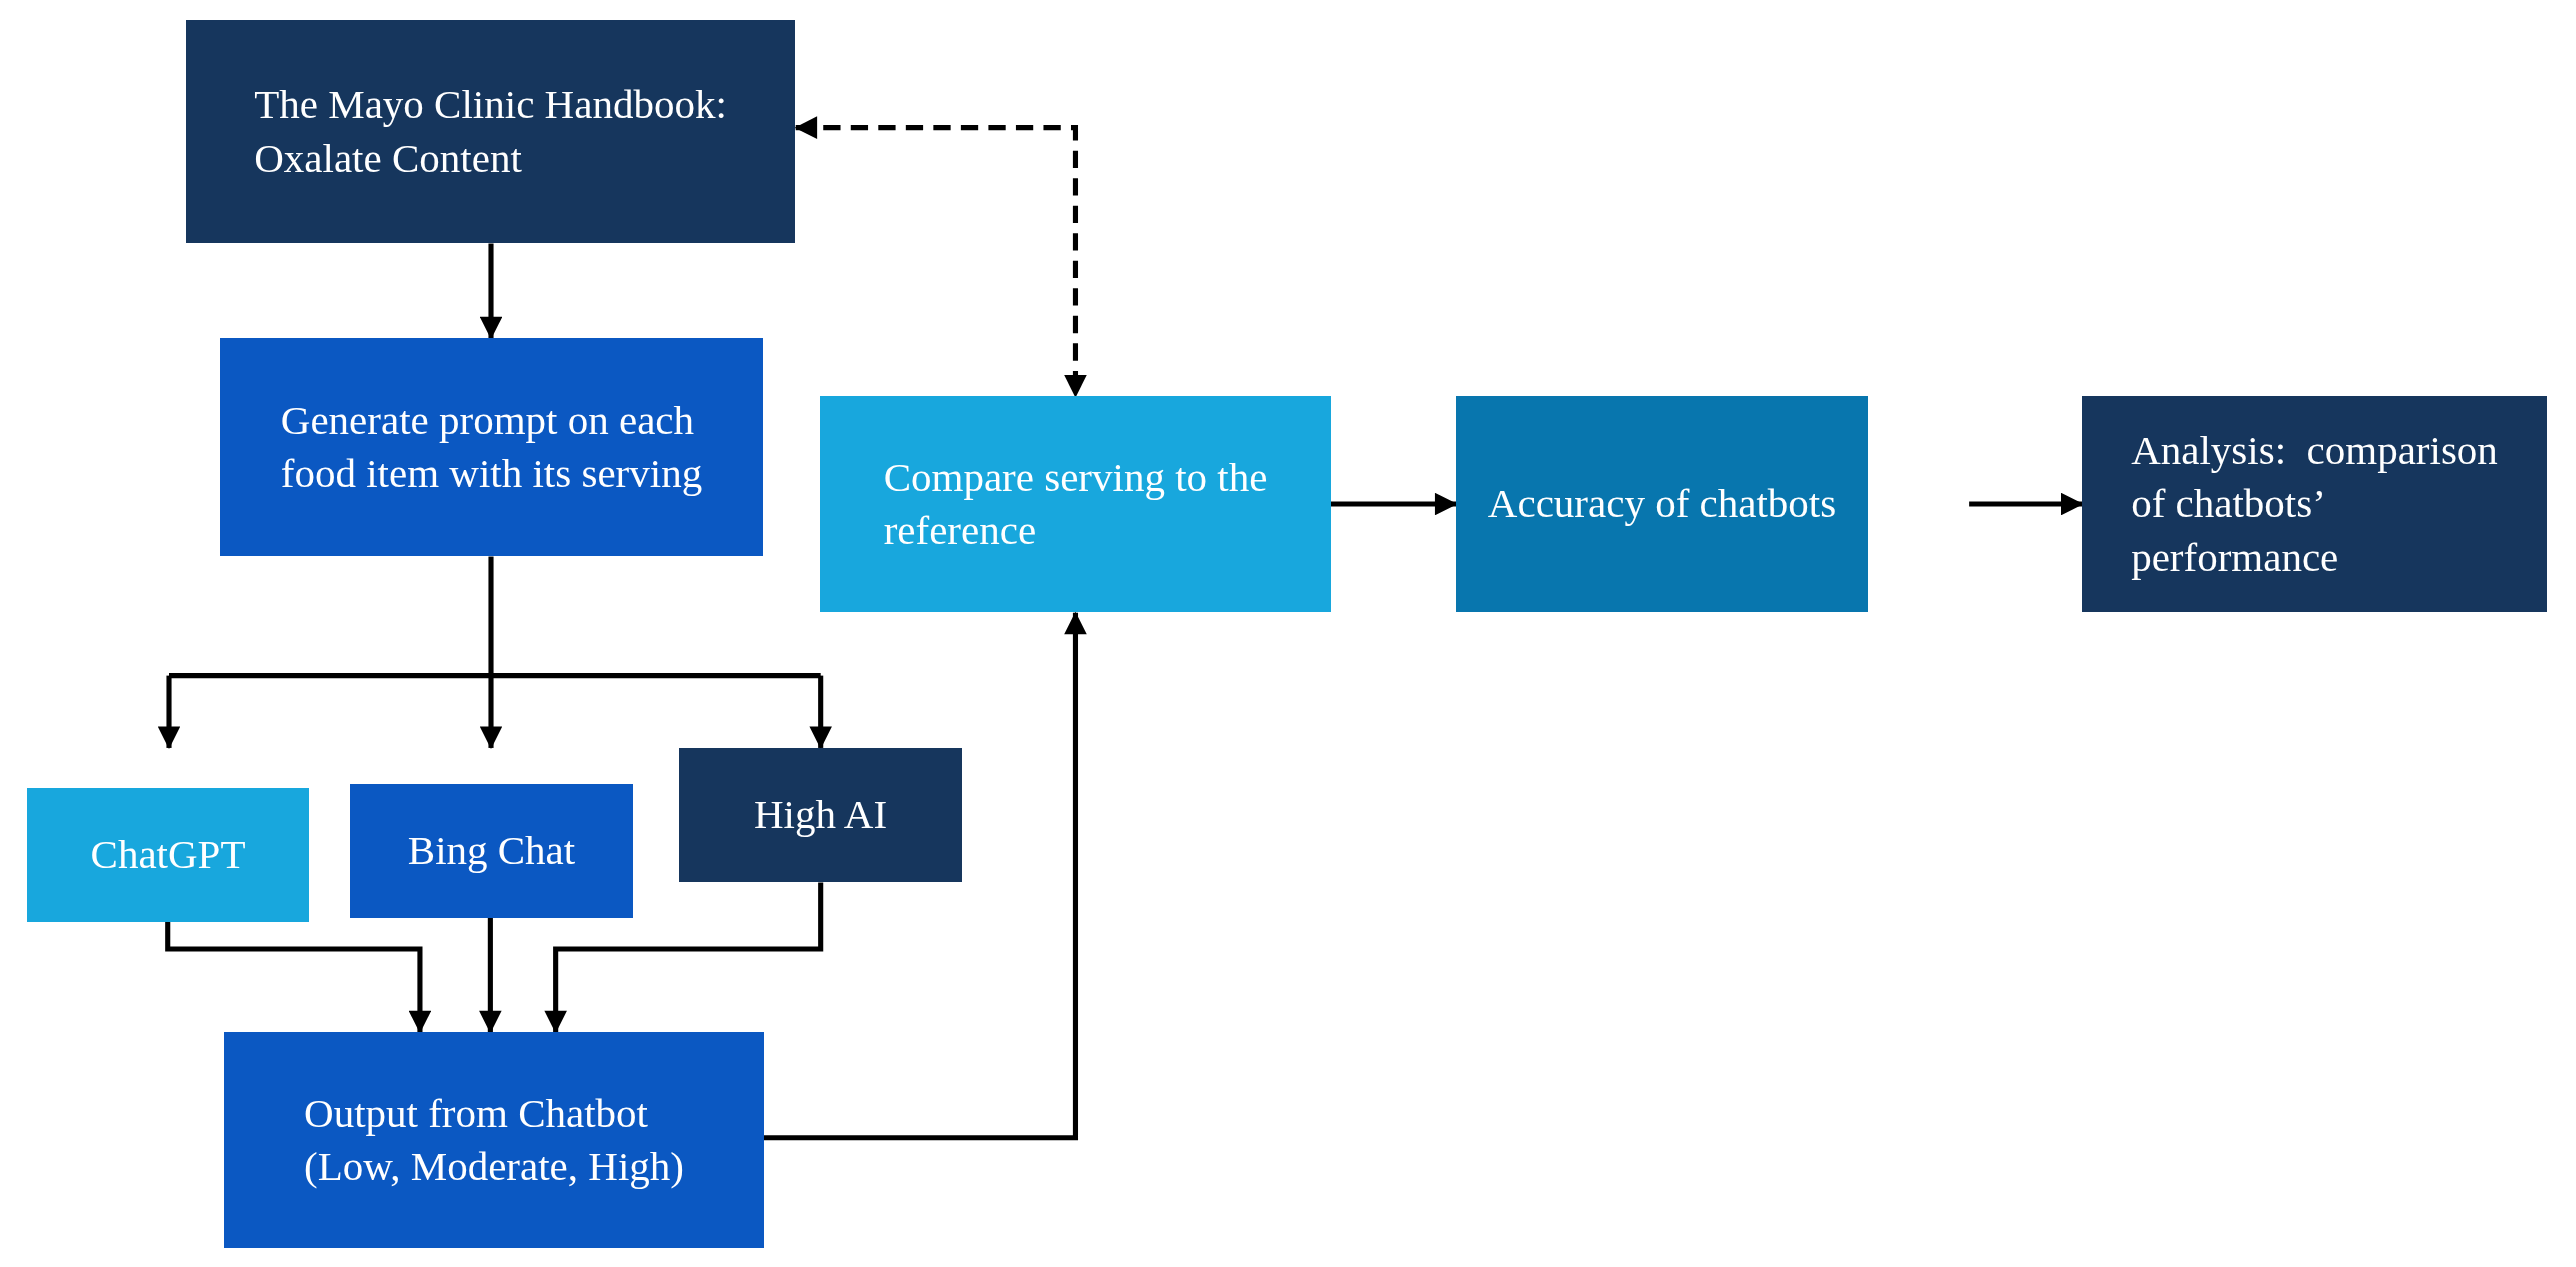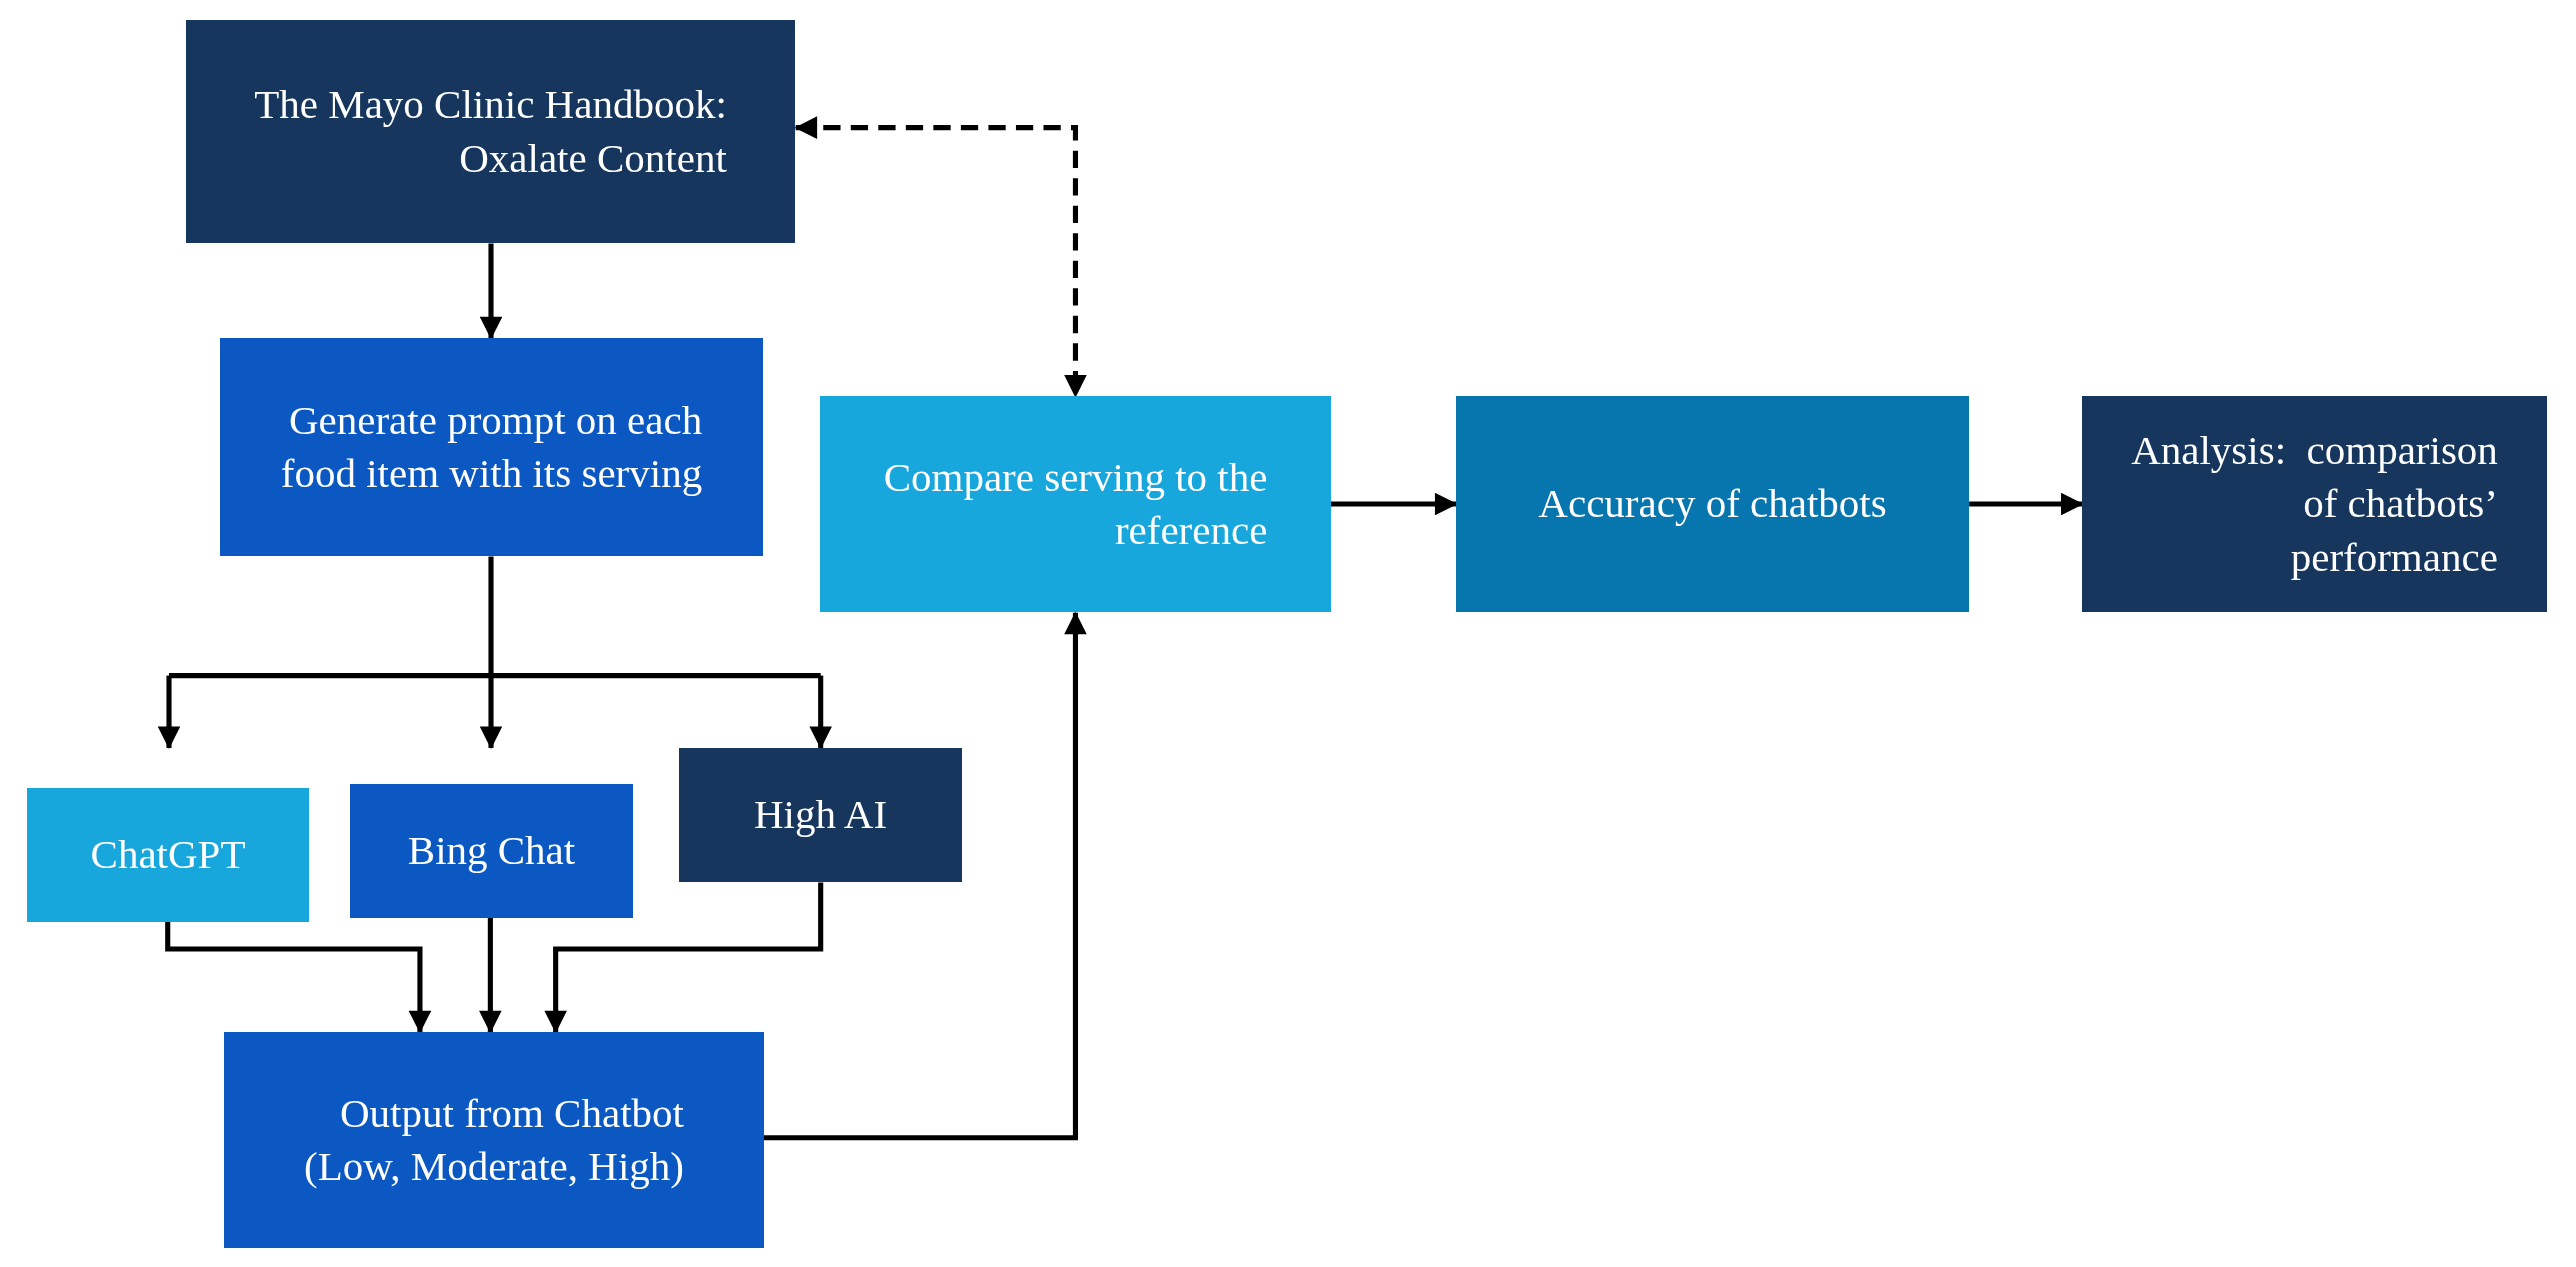--- a/index.html
+++ b/index.html
@@ -34,21 +34,21 @@
     stroke-dasharray: 27 16;
   }
   .arrowhead {
     fill: var(--color-arrow, #000000);
   }
   .node {
     position: absolute;
     display: flex;
     align-items: center;
     justify-content: center;
-    text-align: right;
+    text-align: left;
     color: #ffffff;
     font-family: "Liberation Serif", "DejaVu Serif", serif;
     font-size: 41px;
     line-height: 1.3;
     white-space: pre-line;
     box-sizing: border-box;
     padding: 5.1px 12.8px;
   }
 </style>
 </head>
@@ -94,20 +94,20 @@
   <div class="node" style="left: 350px; top: 784px; width: 283px; height: 134px; background-color: rgb(11, 88, 194);">Bing Chat</div>
 
   <div class="node" style="left: 679px; top: 748px; width: 283px; height: 134px; background-color: rgb(22, 54, 93);">High AI</div>
 
   <div class="node" style="left: 224px; top: 1032px; width: 540px; height: 216px; background-color: rgb(11, 88, 194);">Output from Chatbot
 (Low, Moderate, High)</div>
 
   <div class="node" style="left: 820px; top: 396px; width: 511px; height: 216px; background-color: rgb(24, 167, 221);">Compare serving to the
 reference</div>
 
-  <div class="node" style="left: 1456px; top: 396px; width: 513px; height: 216px; background-color: rgb(8, 118, 174);">Accuracy of chatbots</div>
+  <div class="node" style="left: 1456px; top: 396px; width: 412px; height: 216px; background-color: rgb(8, 118, 174);">Accuracy of chatbots</div>
 
   <div class="node" style="left: 2082px; top: 396px; width: 465px; height: 216px; background-color: rgb(22, 54, 93);">Analysis:&nbsp; comparison
 of chatbots’
 performance</div>
 
 </div>
 
 
 </body></html>

